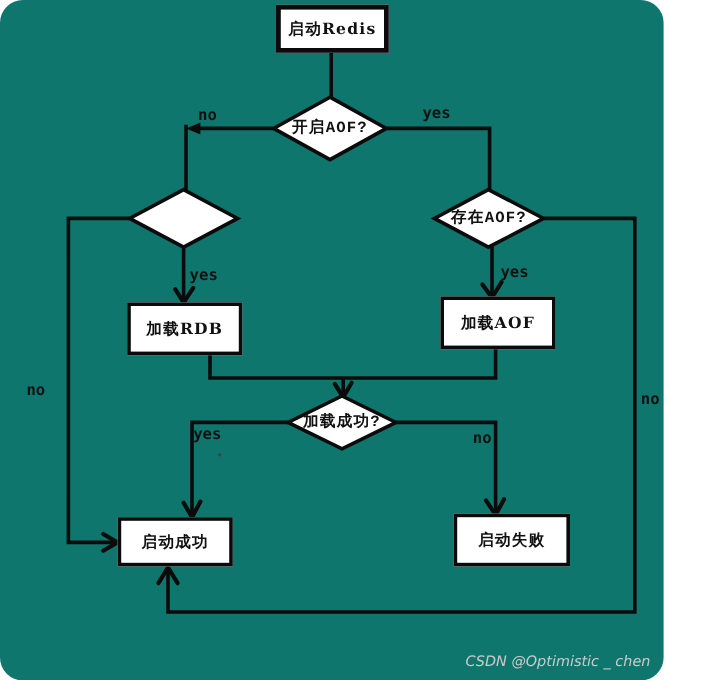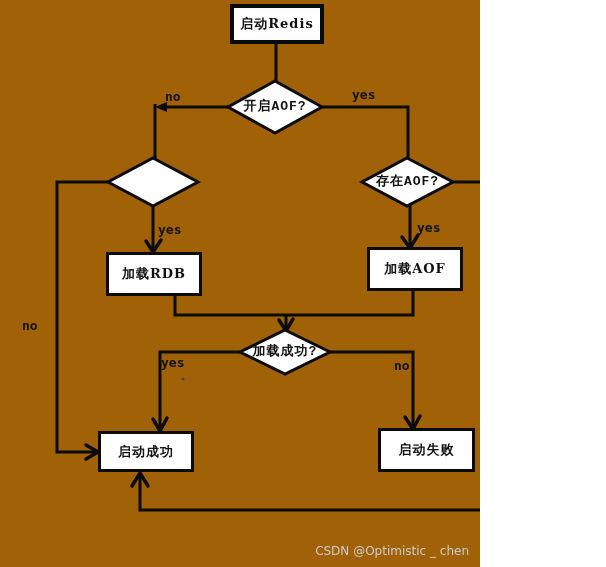--- a/index.html
+++ b/index.html
@@ -3,24 +3,25 @@
 <meta charset="utf-8">
 <style>
   html, body {
     margin: 0;
     padding: 0;
     background: #ffffff;
     font-family: "DejaVu Sans", "Liberation Sans", sans-serif;
   }
   .stage {
     position: relative;
-    width: 480px;
+    width: 553px;
     height: 567px;
-    background: #a16207;
+    background: #0f766e;
     overflow: hidden;
+    border-radius: 19px;
   }
   .stage svg {
     position: absolute;
     left: 0;
     top: 0;
   }
   .box {
     position: absolute;
     box-sizing: border-box;
     border: 3px solid #0b0b0b;
@@ -52,20 +53,21 @@
     color: #111111;
     line-height: 13px;
   }
   .watermark {
     position: absolute;
     right: 11px;
     top: 544px;
     font-size: 12px;
     color: #cbcbcb;
     font-family: "DejaVu Sans", "Liberation Sans", sans-serif;
+    font-style: italic;
   }
 </style>
 </head>
 <body>
 
 <div class="stage">
 
   <svg width="606" height="567" viewBox="0 0 606 567">
     <g stroke="#0b0b0b" stroke-width="3" fill="none">
 

